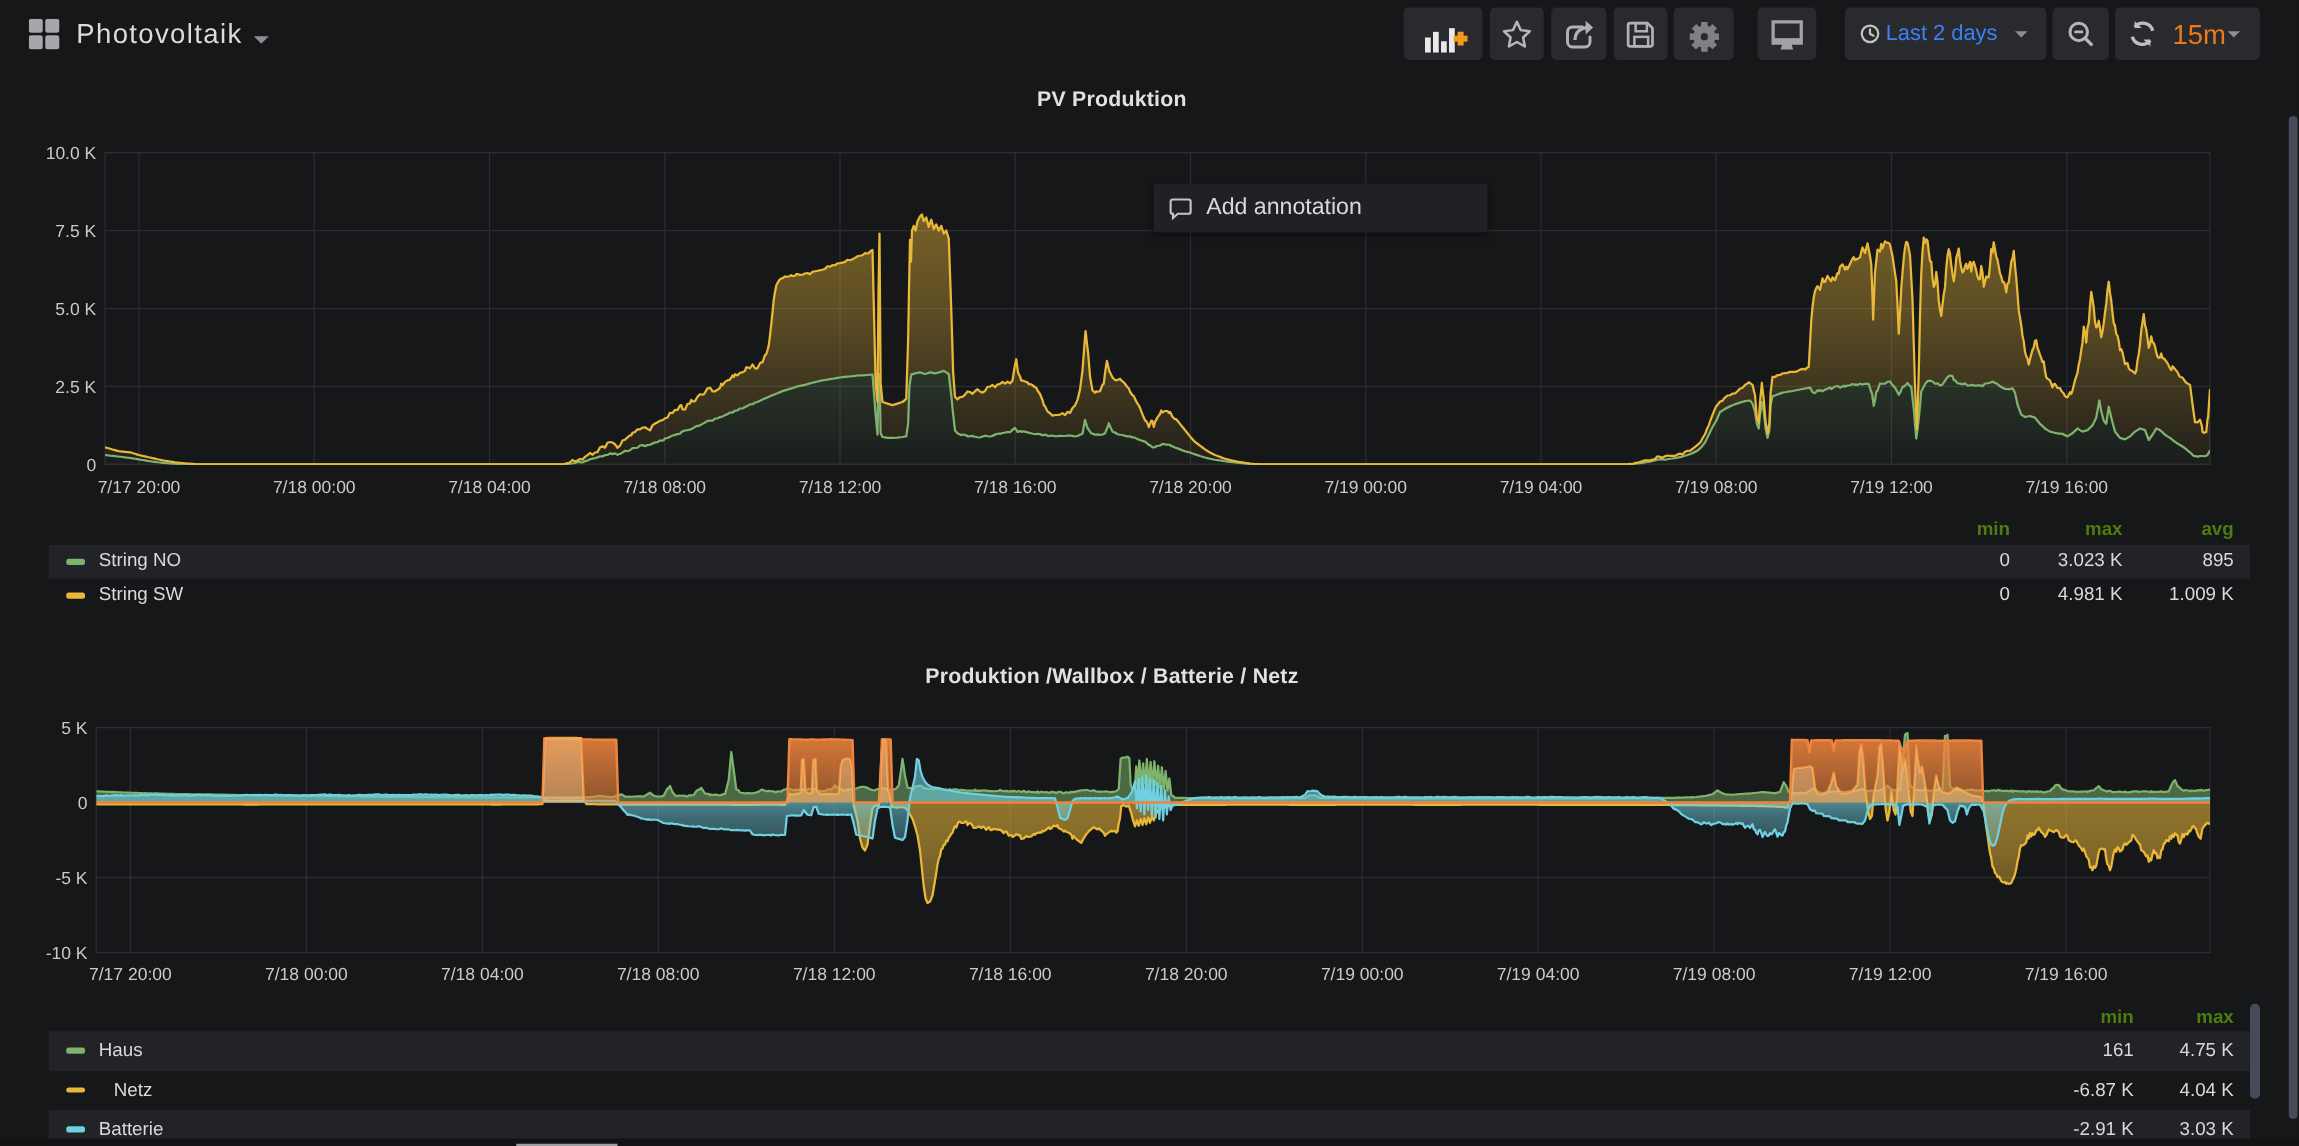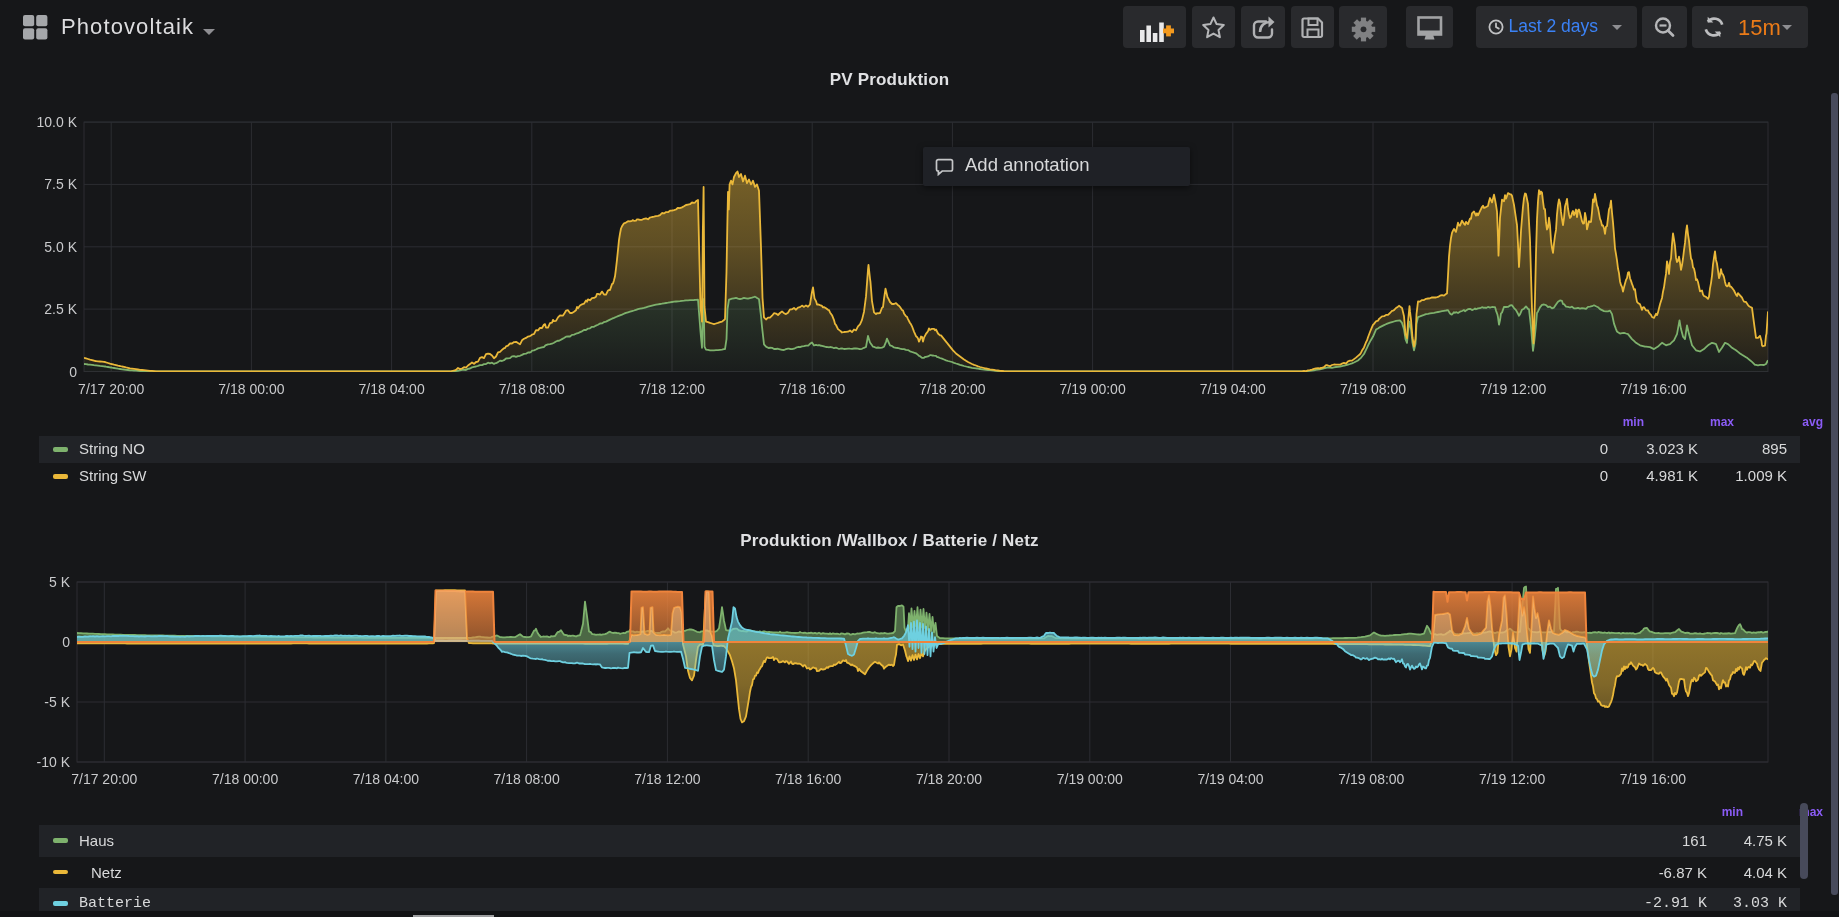--- a/index.html
+++ b/index.html
@@ -6,21 +6,21 @@
 body{font-family:"Liberation Sans",sans-serif;color:#d8d9da;position:relative;}
 .abs{position:absolute;}
 .btn{position:absolute;top:6px;height:42px;background:#292a2d;border-radius:4px;}
 .caret{width:0;height:0;border-left:5.5px solid transparent;border-right:5.5px solid transparent;border-top:5.5px solid #8e8e92;position:absolute;}
 .ptitle{position:absolute;width:1779px;text-align:center;font-size:17px;font-weight:700;color:#e0e1e3;letter-spacing:0.2px;}
 .lgrow{position:absolute;left:39px;width:1761px;height:27px;}
 .lgrow2{position:absolute;left:39px;width:1761px;}
 .dash{position:absolute;left:14px;width:15px;height:4.5px;border-radius:2px;top:11px;}
 .lglabel{position:absolute;left:40px;top:4px;font-size:15px;color:#d8d9da;}
 .lgval{position:absolute;top:4px;font-size:15px;color:#d8d9da;text-align:right;}
-.lghead{position:absolute;font-size:12px;font-weight:700;color:#8b5cf6;text-align:right;padding-left:36px;}
+.lghead{position:absolute;font-size:15px;font-weight:700;color:#4d7c0f;text-align:right;}
 </style>
 </head>
 <body>
 <svg width="1839" height="917" viewBox="0 0 1839 917" style="position:absolute;left:0;top:0">
 <defs>
 <clipPath id="clip1">
         <rect x="84" y="122.1" width="1684" height="249.9"></rect>
       </clipPath>
 <clipPath id="clip2">
         <rect x="77" y="575" width="1691" height="187.5"></rect>
@@ -280,21 +280,21 @@
   <div class="lglabel" style="top:7px;">Haus</div>
   <div class="lgval" style="top:7px;left:1468px;width:200px;">161</div>
   <div class="lgval" style="top:7px;left:1548px;width:200px;">4.75 K</div>
 </div>
 <div class="lgrow2" style="top:856.5px;height:31.5px;">
   <div class="dash" style="top:13px;background:#EAB839;"></div>
   <div class="lglabel" style="top:7px;margin-left:12px;">Netz</div>
   <div class="lgval" style="top:7px;left:1468px;width:200px;">-6.87 K</div>
   <div class="lgval" style="top:7px;left:1548px;width:200px;">4.04 K</div>
 </div>
-<div class="lgrow2" style="top:888px;height:23px;background:#212327;font-family:Liberation Mono, monospace;">
+<div class="lgrow2" style="top:888px;height:23px;background:#212327;">
   <div class="dash" style="top:13px;background:#6ED0E0;"></div>
   <div class="lglabel" style="top:7px;">Batterie</div>
   <div class="lgval" style="top:7px;left:1468px;width:200px;">-2.91 K</div>
   <div class="lgval" style="top:7px;left:1548px;width:200px;">3.03 K</div>
 </div>
 
 <div class="abs" style="left:1800px;top:803px;width:8px;height:76px;border-radius:4px;background:#474a5a;"></div>
 <div class="abs" style="left:1831px;top:93px;width:6.5px;height:802px;border-radius:3px;background:#484b5c;"></div>
 <div class="abs" style="left:0px;top:911px;width:1839px;height:6px;background:#121315;"></div>
 <div class="abs" style="left:413px;top:915px;width:81px;height:2.5px;background:#9d9ea0;"></div>

